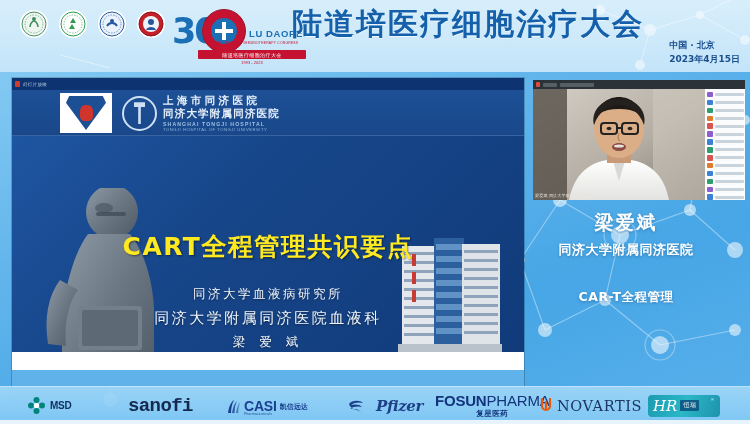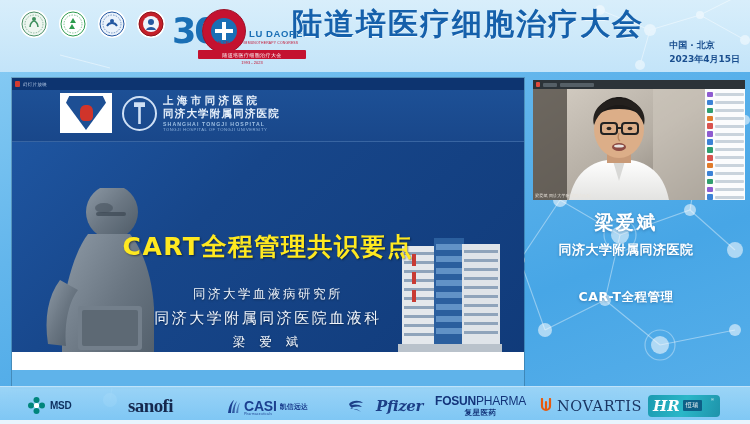--- a/index.html
+++ b/index.html
@@ -102,21 +102,21 @@
     overflow:hidden; box-shadow:0 0 0 1px rgba(0,0,0,.2);
   }
   .slide-topbar{
     position:absolute; left:0; top:0; width:100%; height:12px;
     background:#0d3470; display:flex; align-items:center; gap:3px; padding-left:3px;
   }
   .slide-topbar .dot{ width:5px;height:6px;background:#d23b2f;border-radius:1px;}
   .slide-topbar .txt{ font-size:4.5px;color:#b9cde8;letter-spacing:.3px;}
 
   .slide-header{
-    position:absolute; left:0; top:12px; width:100%; height:52px;
+    position:absolute; left:0; top:12px; width:100%; height:46px;
     background:linear-gradient(180deg,#1d5096 0%,#19478a 100%);
     border-bottom:1px solid rgba(255,255,255,.12);
   }
   .tj-shield{
     position:absolute; left:48px; top:3px; width:52px; height:40px;
     background:#fff; display:flex;align-items:center;justify-content:center;
   }
   .tj-shield-inner{
     width:40px;height:34px; background:#1d4f94;
     clip-path:polygon(8% 0,92% 0,100% 20%,50% 100%,0 20%);
@@ -229,46 +229,46 @@
   .sponsors:after{
     content:""; position:absolute; left:0; bottom:0; width:100%; height:4px;
     background:#e8f4fd;
   }
 
   .msd{ left:28px; position:absolute; display:flex; align-items:center; gap:5px;}
   .msd-mark{ width:17px;height:17px; position:relative;}
   .msd-txt{ font-size:10px; font-weight:bold; color:#0d2f5e; font-family:"Liberation Sans",sans-serif; letter-spacing:-.3px;}
 
   .sanofi{ left:128px; position:absolute; font-size:19px; font-weight:bold; color:#15284e;
-    font-family:Liberation Serif, serif; letter-spacing:-.6px;}
+    font-family:Liberation Mono, monospace; letter-spacing:-.6px;}
 
   .casi{ left:228px; position:absolute; display:flex; align-items:flex-end; gap:3px;}
   .casi-wave{ width:13px;height:14px;}
   .casi-txt{ font-size:14px;font-weight:bold;color:#1b3f8f;font-family:"Liberation Sans",sans-serif;letter-spacing:-.2px;}
   .casi-cn{ font-size:7px;color:#1b3f8f;font-weight:bold;margin-bottom:1.5px;}
   .casi-sub{ position:absolute;left:16px;top:14px;font-size:3.2px;color:#1b3f8f;letter-spacing:.3px;}
 
   .pfizer{ left:348px; position:absolute; display:flex;align-items:center;gap:12px;}
   .pfizer-mark{ width:16px;height:13px;}
   .pfizer-txt{ font-size:15px; font-style:italic; font-weight:bold; color:#1c3f87;
     font-family:"DejaVu Serif", serif; letter-spacing:-.4px;}
 
   .fosun{ left:435px; position:absolute; text-align:center;}
-  .fosun-en{ font-size:12px; font-weight:bold; color:#13347a; font-family:"Liberation Sans",sans-serif; letter-spacing:-.2px;}
+  .fosun-en{ font-size:15px; font-weight:bold; color:#13347a; font-family:"Liberation Sans",sans-serif; letter-spacing:-.2px;}
   .fosun-en .b{ font-weight:normal;}
   .fosun-cn{ font-size:7.5px; color:#13347a; font-weight:bold; letter-spacing:.5px; margin-top:0px;}
 
   .novartis{ left:540px; position:absolute; display:flex; align-items:center; gap:5px;}
   .nv-mark{ width:12px;height:15px;}
   .nv-txt{ font-size:14.5px; color:#1b3663; font-family:"DejaVu Serif", serif; letter-spacing:.6px;}
 
   .hengrui{ left:648px; position:absolute; width:72px; height:22px;
     background:linear-gradient(110deg,#1b9ab0 0%, #2ab7c8 50%, #1e93aa 100%);
     border-radius:4px; position:absolute; display:flex;align-items:center; padding-left:5px; gap:3px;}
-  .hr-h{ font-size:15px; font-style:italic; font-weight:bold; color:#fff; font-family:"DejaVu Serif",serif;}
+  .hr-h{ font-size:15px; font-style:italic; font-weight:normal; color:#fff; font-family:"DejaVu Serif",serif;}
   .hr-b{ background:#0d5f87; color:#fff; font-size:6px; padding:1px 3px; border-radius:1px; letter-spacing:.5px;}
   .hr-r{ position:absolute; right:6px; top:2px; font-size:4px; color:#fff;}
 </style>
 </head>
 <body>
 
 <div class="page-bg">
   <svg class="mol-svg" viewBox="0 0 750 424" preserveAspectRatio="none">
     <g stroke="rgba(255,255,255,0.40)" stroke-width="1.1" fill="none">
       <path d="M560 200 L620 235 L690 210 L735 250"></path>

